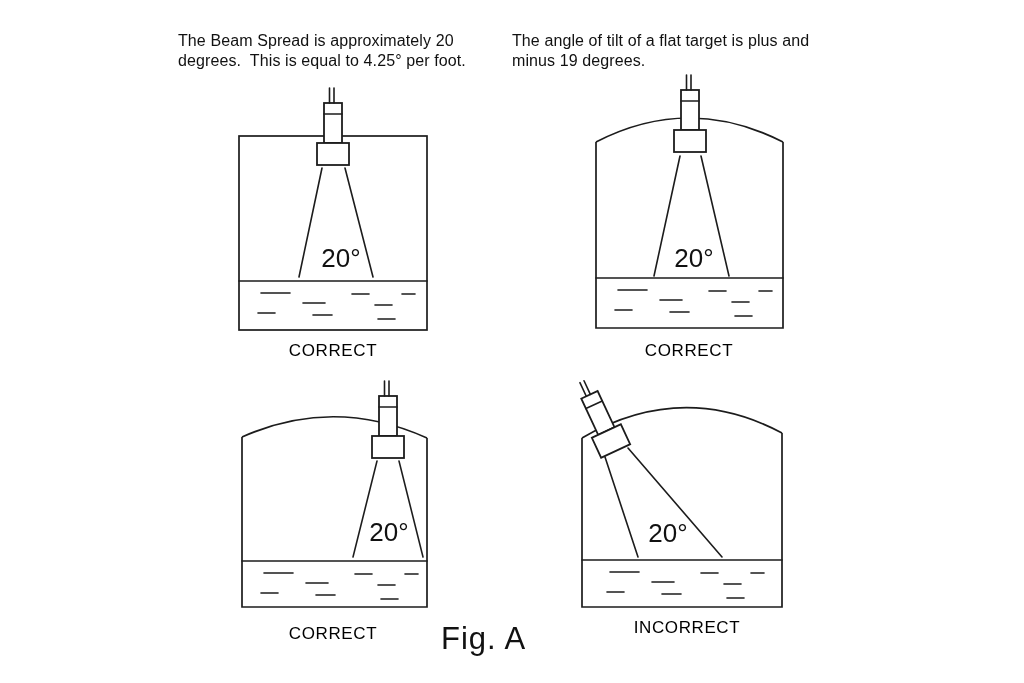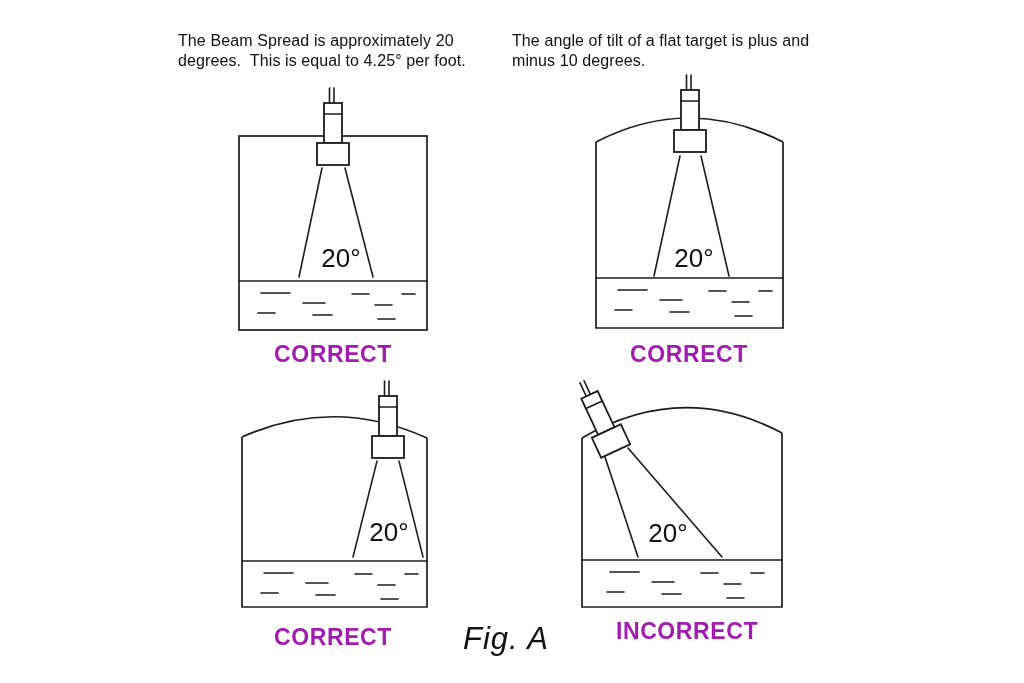--- a/index.html
+++ b/index.html
@@ -19,32 +19,31 @@
     line-height: 19.5px;
     letter-spacing: 0.1px;
     white-space: pre-wrap;
     color: #111111;
   }
   .caption-left  { left: 178px; top: 31px; width: 305px; }
   .caption-right { left: 512px; top: 31px; width: 330px; }
   .verdict {
     position: absolute;
     transform: translateX(-50%);
-    font-size: 23px;
-    font-weight: 700;
+    font-size: 17px;
+    font-weight: 400;
     letter-spacing: 0.6px;
-    color: #a21caf;
+    color: #000000;
     white-space: nowrap;
   }
   .fig-label {
     position: absolute;
-    left: 463px;
+    left: 441px;
     top: 621px;
     font-size: 31px;
-    font-style: italic;
     letter-spacing: 1px;
     color: #111111;
     white-space: nowrap;
   }
   svg.diagram { position: absolute; left: 0; top: 0; }
   .ln {
     stroke: #1c1c1c;
     stroke-width: 1.6;
     fill: none;
     stroke-linecap: round;
@@ -68,21 +67,21 @@
 </style>
 </head>
 <body>
 
 <div class="canvas">
 
   <div class="caption caption-left">The Beam Spread is approximately 20
 degrees.  This is equal to 4.25° per foot.</div>
 
   <div class="caption caption-right">The angle of tilt of a flat target is plus and
-minus 10 degrees.</div>
+minus 19 degrees.</div>
 
   <svg class="diagram" width="1024" height="683" viewBox="0 0 1024 683">
     <defs>
       <g id="ripples" class="ln">
         <line x1="22" y1="12" x2="51" y2="12"></line>
         <line x1="113" y1="13" x2="130" y2="13"></line>
         <line x1="163" y1="13" x2="176" y2="13"></line>
         <line x1="64" y1="22" x2="86" y2="22"></line>
         <line x1="136" y1="24" x2="153" y2="24"></line>
         <line x1="19" y1="32" x2="36" y2="32"></line>

